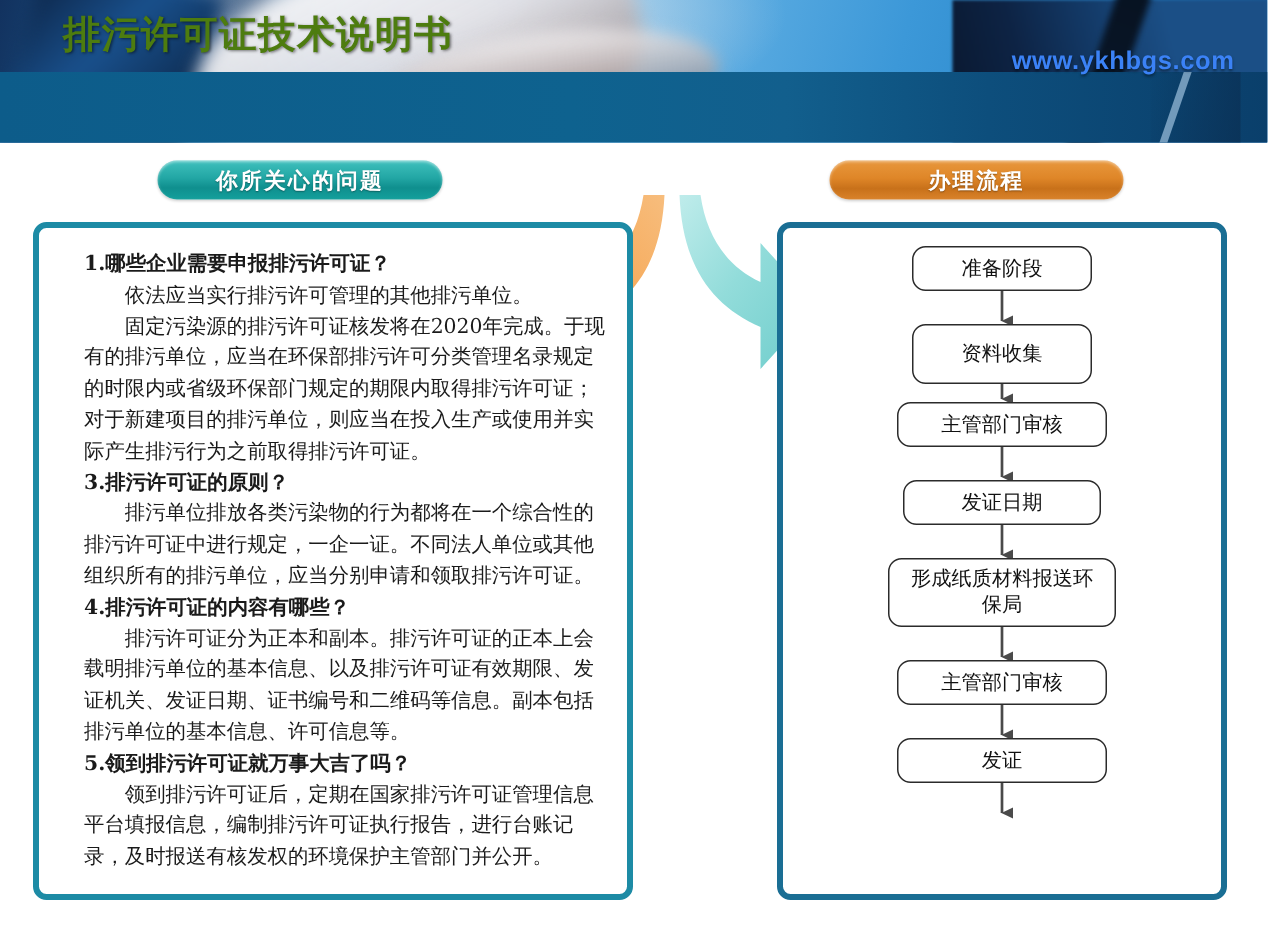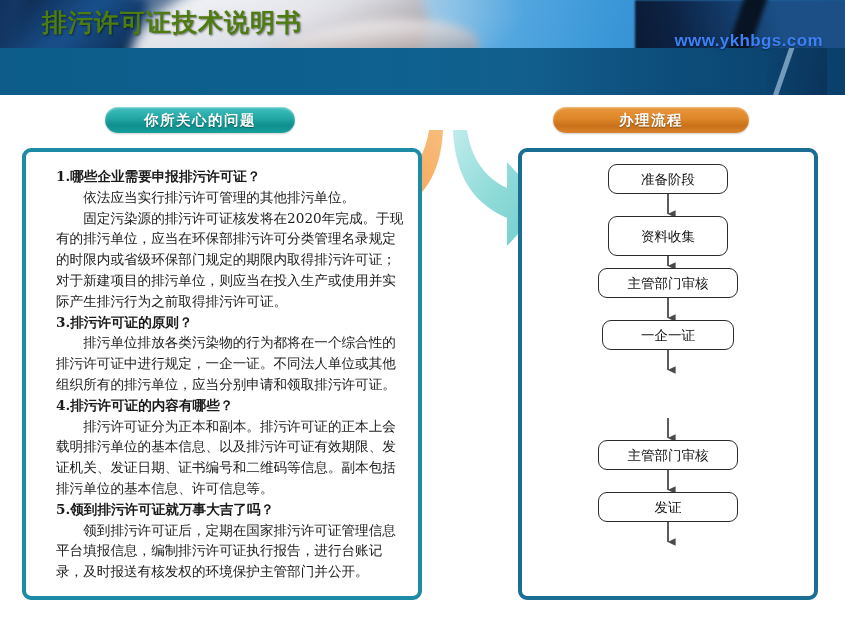--- a/index.html
+++ b/index.html
@@ -235,21 +235,24 @@
     <div class="fbox" style="left:86px;top:12px;width:120px;height:30px;">
       <span>准备阶段</span>
     </div>
     <div class="fbox" style="left:86px;top:64px;width:120px;height:40px;">
       <span>资料收集</span>
     </div>
     <div class="fbox" style="left:76px;top:116px;width:140px;height:30px;">
       <span>主管部门审核</span>
     </div>
     <div class="fbox" style="left:80px;top:168px;width:132px;height:30px;">
-      <span>一企一证</span>
+      <span>发证日期</span>
+    </div>
+    <div class="fbox" style="left:70px;top:220px;width:152px;height:46px;padding:0 8px;">
+      <span>形成纸质材料报送环保局</span>
     </div>
     <div class="fbox" style="left:76px;top:288px;width:140px;height:30px;">
       <span>主管部门审核</span>
     </div>
     <div class="fbox" style="left:76px;top:340px;width:140px;height:30px;">
       <span>发证</span>
     </div>
   </div>
 </div>
 

